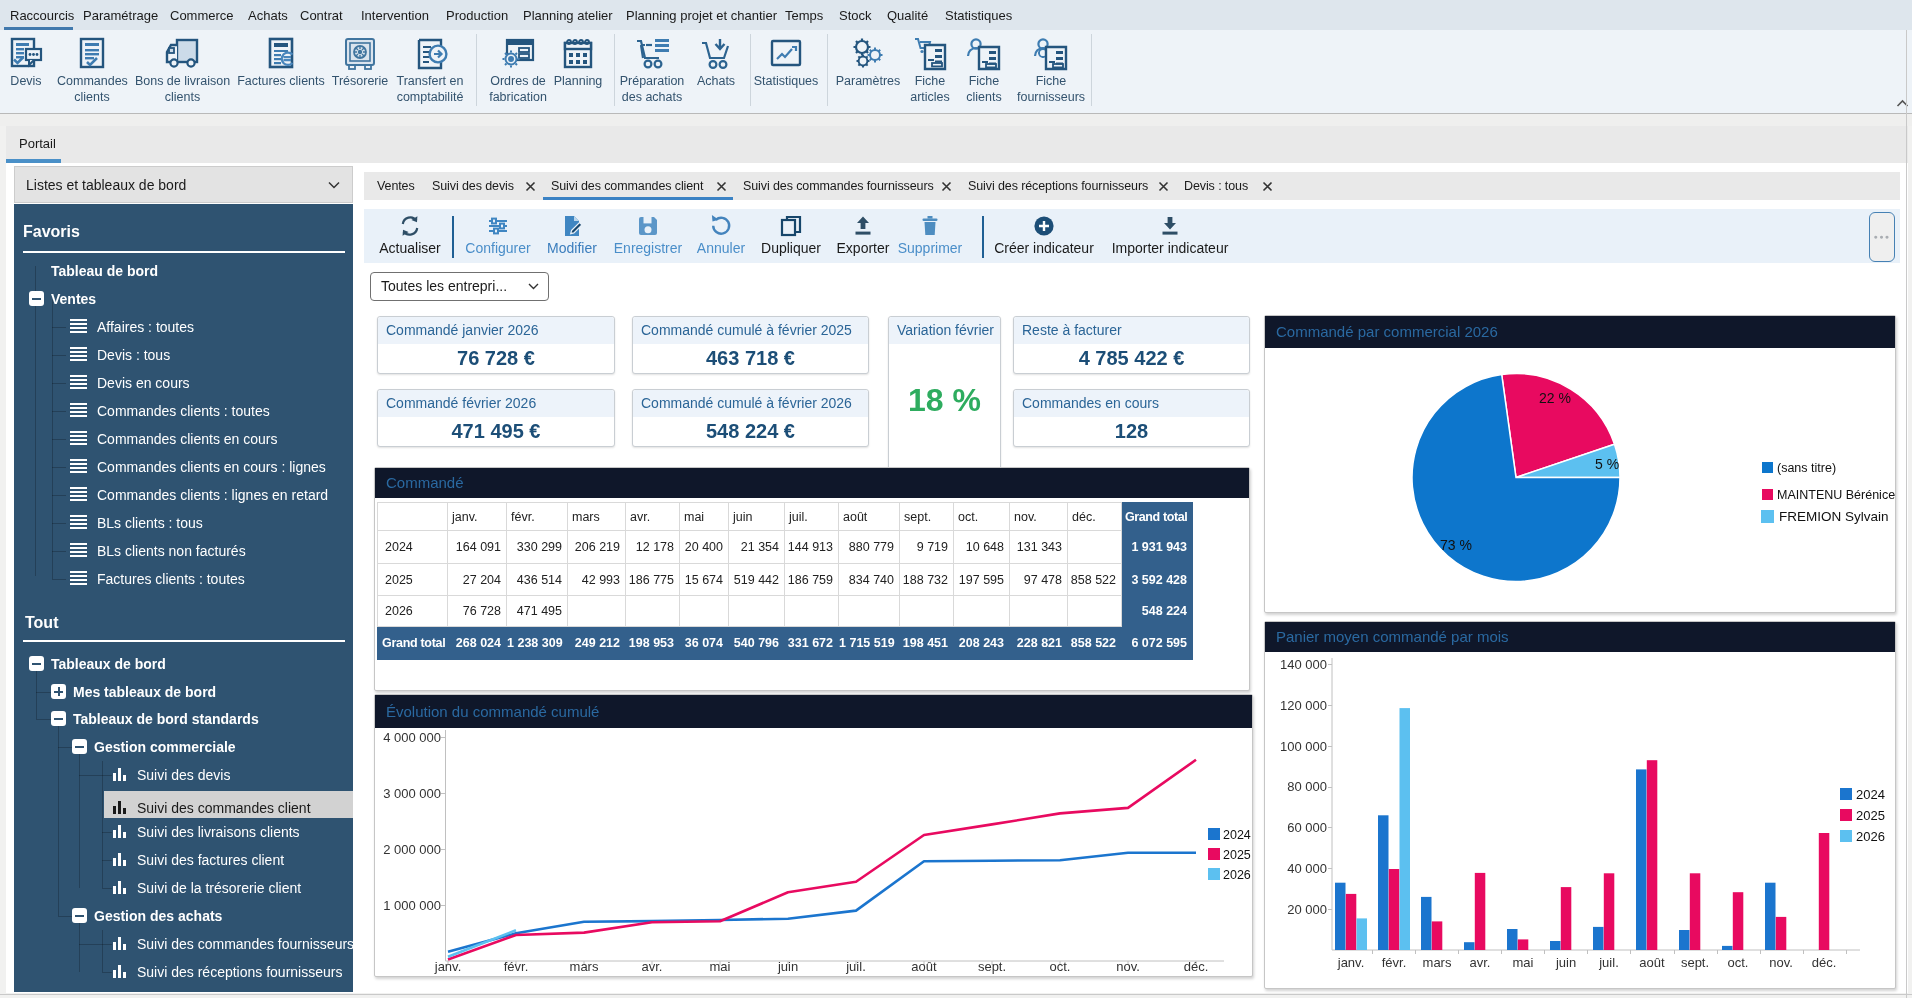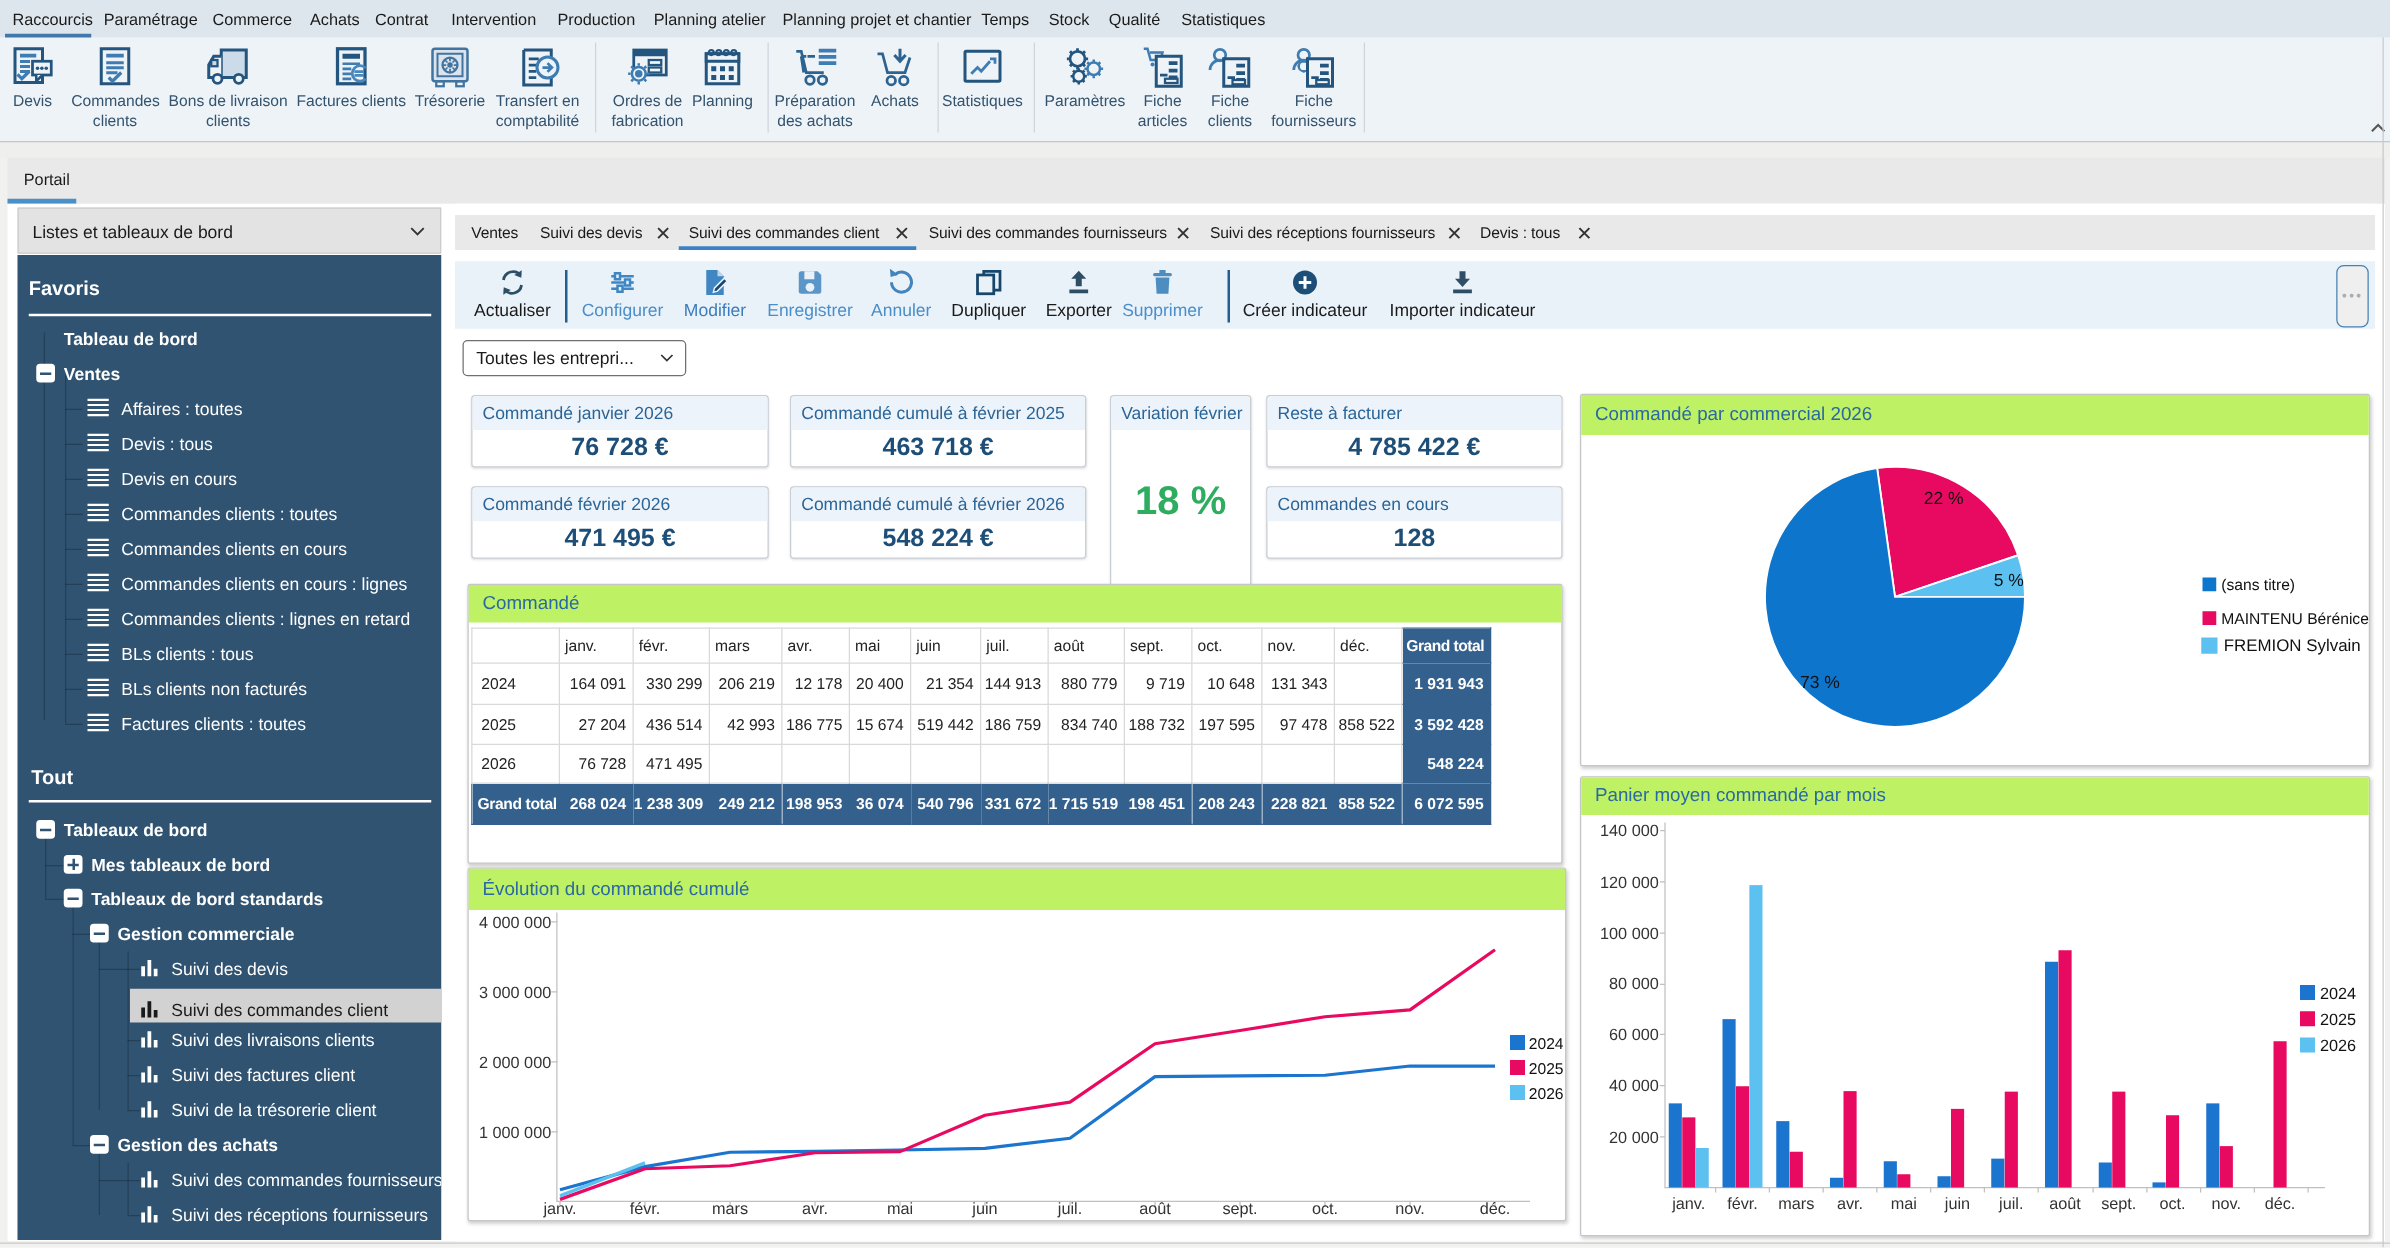--- a/index.html
+++ b/index.html
@@ -60,21 +60,21 @@
 #combo { position:absolute; left:370px; top:272px; width:179px; height:29px; background:#fff; border:1px solid #707070; border-radius:4px; font-size:14px; color:#1a1a1a; line-height:27px; padding-left:10px; }
 #combo .chev { position:absolute; right:9px; top:0; font-size:12px; color:#333; }
 
 
 .card { position:absolute; background:#fff; border:1px solid #c9ced3; border-radius:3px; box-shadow:0 1px 2px rgba(0,0,0,0.12); }
 .card .ch { position:absolute; left:0; top:0; right:0; height:27px; background:#edf3fa; font-size:14px; color:#2b6597; line-height:27px; padding-left:8px; border-radius:3px 3px 0 0; white-space:nowrap; overflow:hidden; }
 .card .cv { position:absolute; left:0; right:0; top:27px; bottom:0; font-size:20px; font-weight:bold; color:#1c4e77; text-align:center; line-height:29px; }
 
 
 .panel { position:absolute; background:#fff; border:1px solid #c6c6c6; border-radius:2px; box-shadow:1px 2px 3px rgba(0,0,0,0.18); }
-.panel .ph { position:absolute; left:0; top:0; right:0; background:#bef264; font-size:15px; color:#2a69a1; padding-left:11px; white-space:nowrap; }
+.panel .ph { position:absolute; left:0; top:0; right:0; background:#0f172a; font-size:15px; color:#2a69a1; padding-left:11px; white-space:nowrap; }
 
 
 #ctable { position:absolute; left:2px; top:34px; border-collapse:collapse; table-layout:fixed; width:816px; font-size:12.5px; color:#222; }
 #ctable td { border:1px solid #d9d9d9; padding:0 5px 0 0; text-align:right; white-space:nowrap; overflow:hidden; }
 #ctable td.rl { text-align:left; padding-left:7px; }
 #ctable td.hd { text-align:left; padding-left:4px; }
 #ctable .dk { background:#33608c; color:#fff; font-weight:bold; border-color:#33608c; }
 </style>
 </head>
 <body>

